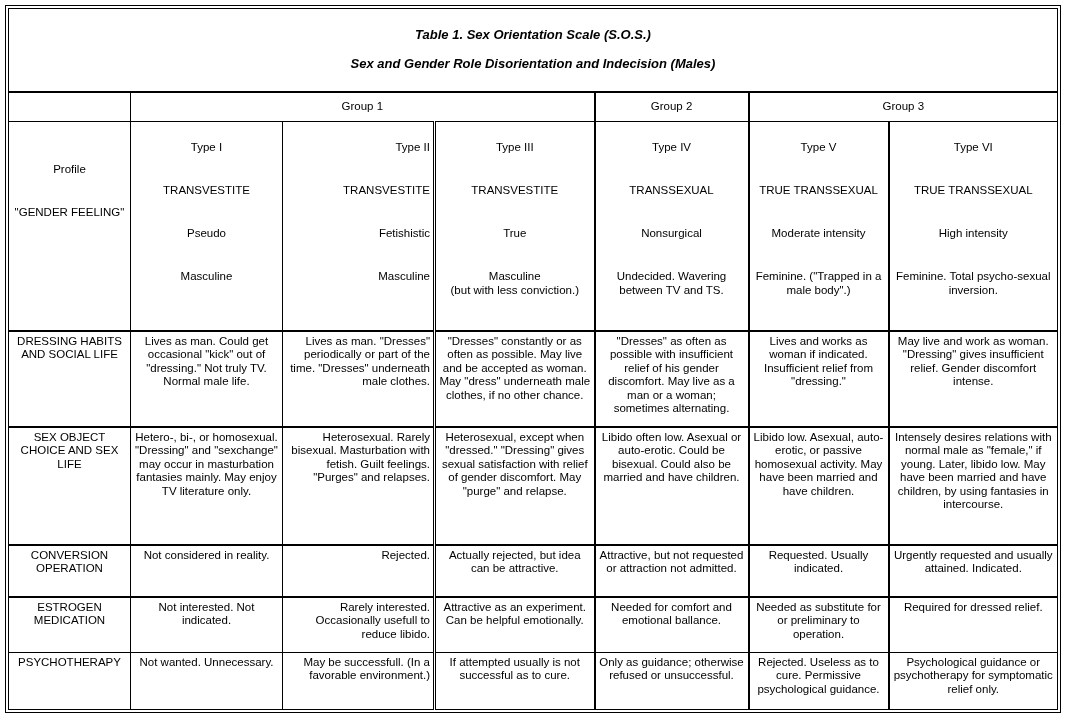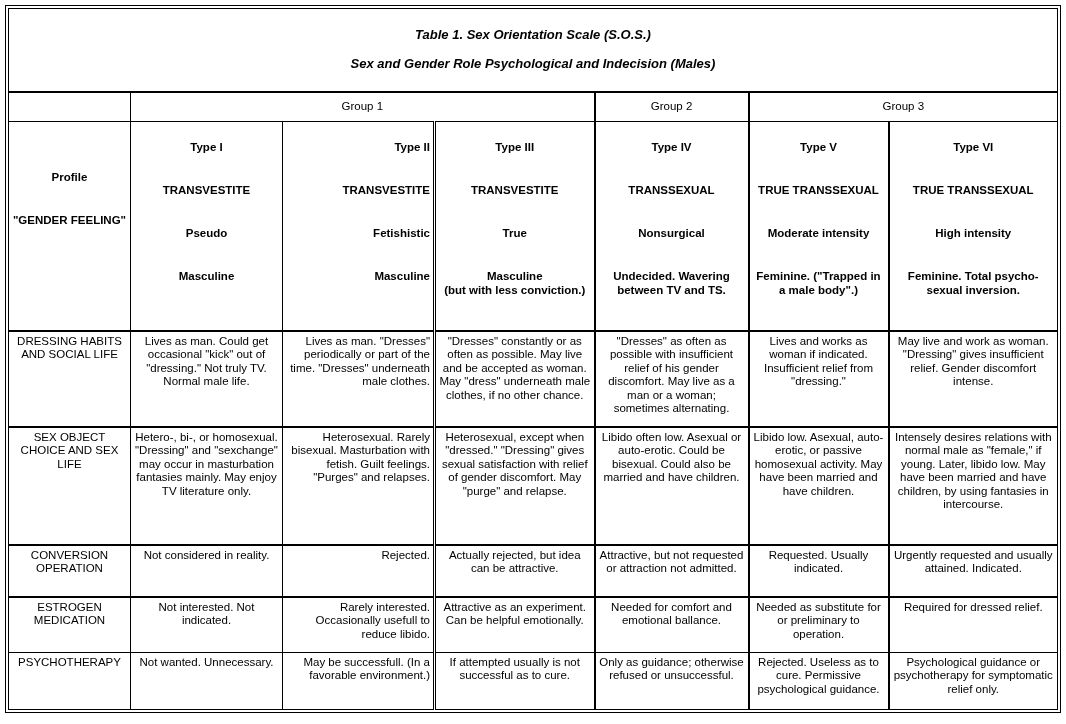--- a/index.html
+++ b/index.html
@@ -29,23 +29,23 @@
     padding: 3px 3px;
     white-space: pre-line;
     word-wrap: break-word;
   }
   
   td.title-cell { padding: 4px 20px 5px; }
   .title-line { font-weight: bold; font-style: italic; font-size: 13px; line-height: 16px; }
   
   tr.r-group td { height: 24px; vertical-align: middle; padding: 2px; }
   
-  tr.r-profile td { height: 112px; font-weight: bold; }
+  tr.r-profile td { height: 112px; }
   .type-cell .tl { margin-bottom: 16px; }
-  td.profile-label { padding-top: 36px; }
+  td.profile-label { padding-top: 28px; }
   td.profile-label div { margin-bottom: 16px; }
   .type-cell { padding-top: 6px; }
   
   tr.r-dressing td { height: 88px; margin-top: 32px; }
   tr.r-sexobject td { height: 110px; }
   tr.r-kinsey td { height: 18px; vertical-align: middle; padding: 2px; }
   tr.r-conversion td { height: 44px; }
   tr.r-estrogen td { height: 48px; }
   tr.r-psycho td { height: 50px; }
   
@@ -66,21 +66,21 @@
     <col style="width:160px">
         <col style="width:154px">
         <col style="width:140px">
         <col>
   </colgroup>
 
   <tbody>
         <tr class="h2">
     <td colspan="7" class="title-cell">
       <div class="title-line">Table 1. Sex Orientation Scale (S.O.S.)</div>
-      <div class="title-line">Sex and Gender Role Psychological and Indecision (Males)</div>
+      <div class="title-line">Sex and Gender Role Disorientation and Indecision (Males)</div>
     </td>
   </tr>
 
   <tr class="r-group">
     <td></td>
     <td colspan="3" class="v2">Group 1</td>
     <td class="v2">Group 2</td>
     <td colspan="2">Group 3</td>
   </tr>
 

